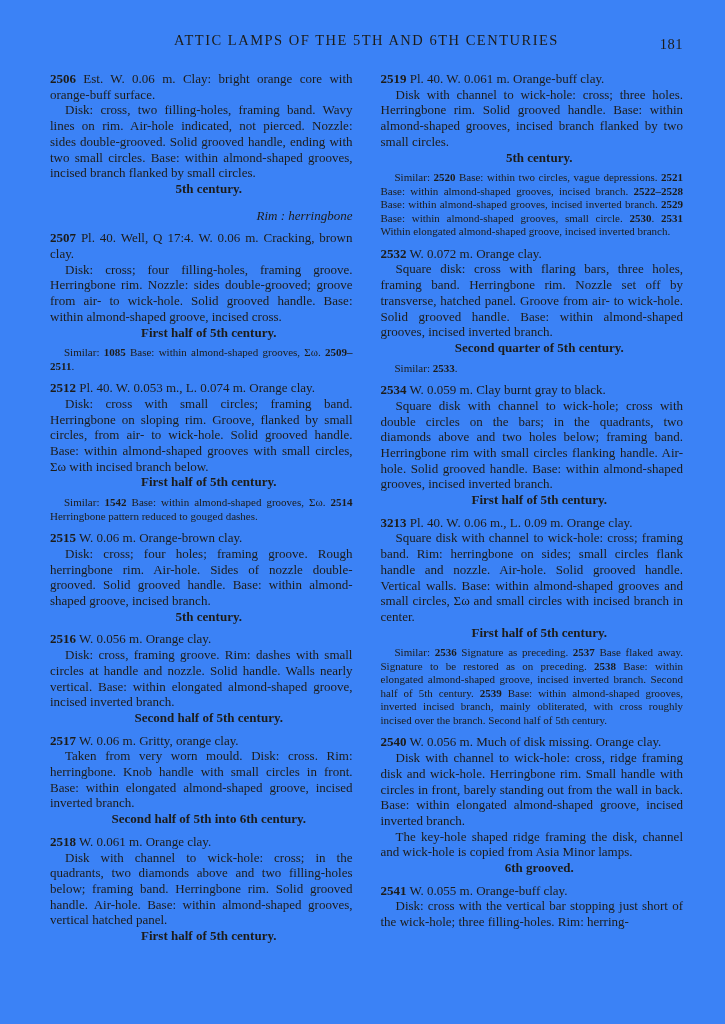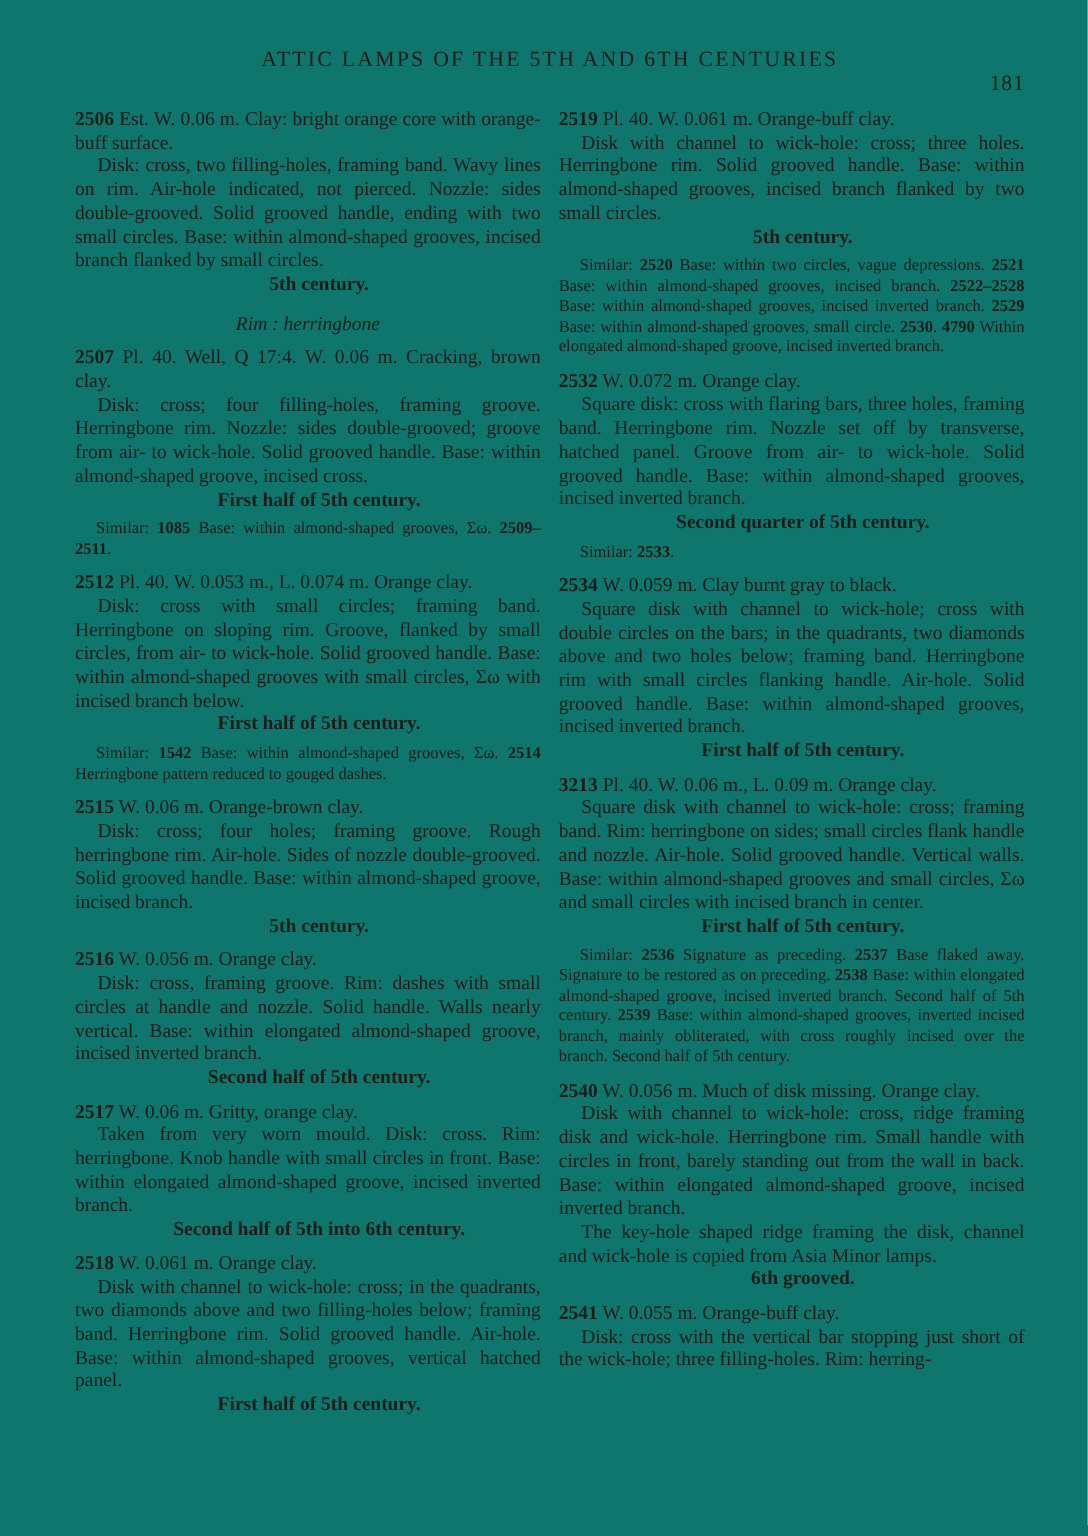--- a/index.html
+++ b/index.html
@@ -7,38 +7,38 @@
     width: 725px; height: 1024px;
     overflow: hidden;
     background: #f5f4ef;
     color: #1d1c19;
     font-family: "Liberation Serif", "DejaVu Serif", serif;
   }
   .page {
     box-sizing: border-box;
     width: 725px; height: 1024px;
     padding: 32px 42px 10px 50px;
-    background: #0f766e;
+    background: #3b82f6;
   }
   .running-head {
     position: relative;
     text-align: center;
     font-size: 14.5px;
     letter-spacing: 1.5px;
     margin-bottom: 22px;
     white-space: nowrap;
   }
   .running-head .pagenum {
     position: absolute;
-    right: 0; top: 16px;
+    right: 0; top: 4px;
     letter-spacing: 0.5px;
   }
   .body-cols {
     display: flex;
-    gap: 12px;
+    gap: 28px;
   }
   .col {
     flex: 1 1 0;
     min-width: 0;
   }
   .col p {
     margin: 0;
     font-size: 13px;
     line-height: 15.7px;
     text-align: justify;
@@ -48,21 +48,21 @@
   .col p.para { text-indent: 15px; }
   .col p.date { text-indent: 15px; text-align: center; font-weight: bold; }
   .col p.small {
     font-size: 11px;
     line-height: 13.5px;
     text-indent: 14px;
     margin: 6px 0 1px 0;
   }
   .col p.heading {
     font-style: italic;
-    text-align: center;
+    text-align: right;
     margin: 11px 0 2px 0;
   }
   .col b { font-weight: bold; }
 </style>
 </head>
 <body>
 
 <div class="page">
   <div class="running-head">
     <span>ATTIC LAMPS OF THE 5TH AND 6TH CENTURIES</span>
@@ -92,21 +92,21 @@
         <p class="para">Taken from very worn mould. Disk: cross. Rim: herringbone. Knob handle with small circles in front. Base: within elongated almond-shaped groove, incised inverted branch.</p>
         <p class="date">Second half of 5th into 6th century.</p>
         <p class="entry"><b>2518</b> W. 0.061 m. Orange clay.</p>
         <p class="para">Disk with channel to wick-hole: cross; in the quadrants, two diamonds above and two filling-holes below; framing band. Herringbone rim. Solid grooved handle. Air-hole. Base: within almond-shaped grooves, vertical hatched panel.</p>
         <p class="date">First half of 5th century.</p>
       </div>
     <div class="col">
         <p class="entry"><b>2519</b> Pl. 40. W. 0.061 m. Orange-buff clay.</p>
         <p class="para">Disk with channel to wick-hole: cross; three holes. Herringbone rim. Solid grooved handle. Base: within almond-shaped grooves, incised branch flanked by two small circles.</p>
         <p class="date">5th century.</p>
-        <p class="small">Similar: <b>2520</b> Base: within two circles, vague depressions. <b>2521</b> Base: within almond-shaped grooves, incised branch. <b>2522–2528</b> Base: within almond-shaped grooves, incised inverted branch. <b>2529</b> Base: within almond-shaped grooves, small circle. <b>2530</b>. <b>4790</b> Within elongated almond-shaped groove, incised inverted branch.</p>
+        <p class="small">Similar: <b>2520</b> Base: within two circles, vague depressions. <b>2521</b> Base: within almond-shaped grooves, incised branch. <b>2522–2528</b> Base: within almond-shaped grooves, incised inverted branch. <b>2529</b> Base: within almond-shaped grooves, small circle. <b>2530</b>. <b>2531</b> Within elongated almond-shaped groove, incised inverted branch.</p>
         <p class="entry"><b>2532</b> W. 0.072 m. Orange clay.</p>
         <p class="para">Square disk: cross with flaring bars, three holes, framing band. Herringbone rim. Nozzle set off by transverse, hatched panel. Groove from air- to wick-hole. Solid grooved handle. Base: within almond-shaped grooves, incised inverted branch.</p>
         <p class="date">Second quarter of 5th century.</p>
         <p class="small">Similar: <b>2533</b>.</p>
         <p class="entry"><b>2534</b> W. 0.059 m. Clay burnt gray to black.</p>
         <p class="para">Square disk with channel to wick-hole; cross with double circles on the bars; in the quadrants, two diamonds above and two holes below; framing band. Herringbone rim with small circles flanking handle. Air-hole. Solid grooved handle. Base: within almond-shaped grooves, incised inverted branch.</p>
         <p class="date">First half of 5th century.</p>
         <p class="entry"><b>3213</b> Pl. 40. W. 0.06 m., L. 0.09 m. Orange clay.</p>
         <p class="para">Square disk with channel to wick-hole: cross; framing band. Rim: herringbone on sides; small circles flank handle and nozzle. Air-hole. Solid grooved handle. Vertical walls. Base: within almond-shaped grooves and small circles, Σω and small circles with incised branch in center.</p>
         <p class="date">First half of 5th century.</p>

